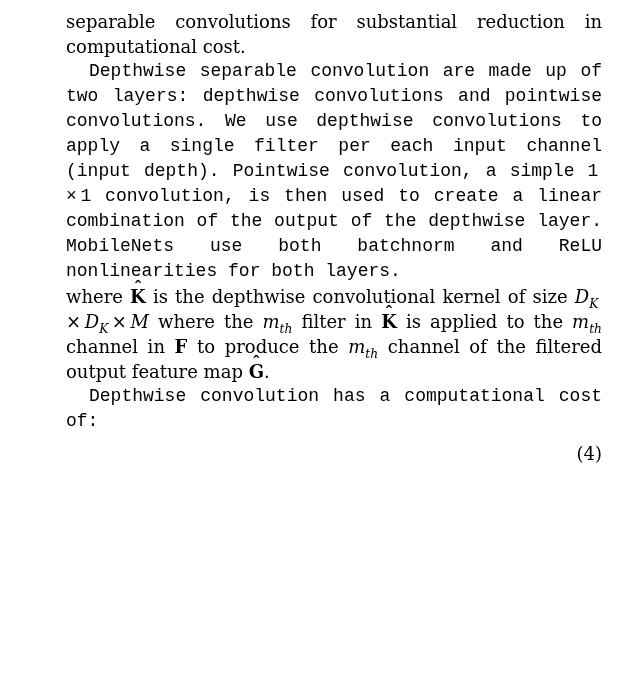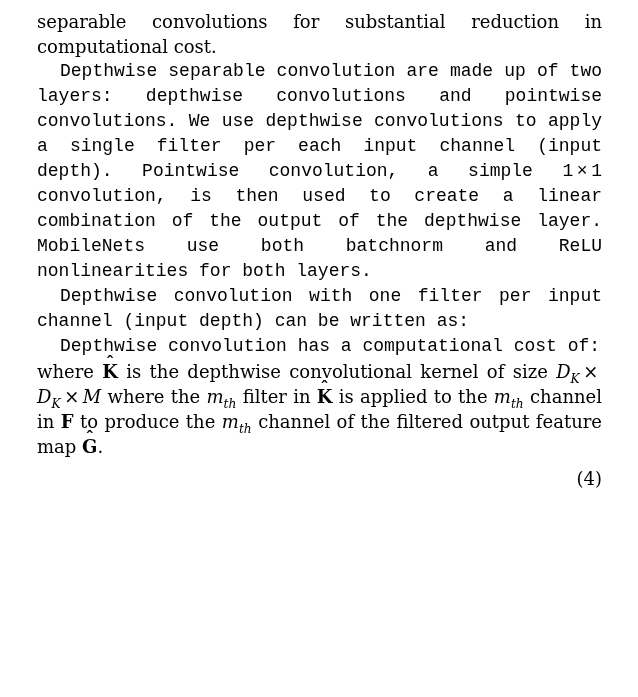--- a/index.html
+++ b/index.html
@@ -6,21 +6,21 @@
   html, body { background: #ffffff; }
   body {
     width: 638px;
     height: 697px;
     overflow: hidden;
     color: #000000;
     font-family: "DejaVu Serif", "Liberation Serif", serif;
     font-size: 18px;
     line-height: 25px;
   }
-  .page { padding: 9px 36px 0 37px; }
+  .page { padding: 9px 36px 0 37px; margin-left: 29px; }
   .para { text-align: justify; hyphens: auto; }
   .para.indent { text-indent: 23px; font-family: Liberation Mono, monospace; }
 
   
   sub { font-size: 0.68em; line-height: 0; }
   .mh { position: relative; }
   .mh::after {
     content: "ˆ";
     position: absolute;
     left: 50%;
@@ -56,24 +56,23 @@
 </style>
 </head>
 <body>
 
 <div class="page">
 
   <p class="para">separable convolutions for substantial reduction in computational cost.</p>
 
   <p class="para indent">Depthwise separable convolution are made up of two layers: depthwise convolutions and pointwise convolutions. We use depthwise convolutions to apply a single filter per each input channel (input depth). Pointwise convolution, a simple 1 × 1 convolution, is then used to create a linear combination of the output of the depthwise layer. MobileNets use both batchnorm and ReLU nonlinearities for both layers.</p>
 
-  <p class="para indent">Depthwise convolution with one filter per input channel (input depth) can be written as:</p>
 
 
+  <p class="para">where <b class="mh">K</b> is the depthwise convolutional kernel of size <i>D<sub>K</sub></i> × <i>D<sub>K</sub></i> × <i>M</i> where the <i>m<sub>th</sub></i> filter in <b class="mh">K</b> is applied to the <i>m<sub>th</sub></i> channel in <b>F</b> to produce the <i>m<sub>th</sub></i> channel of the filtered output feature map <b class="mh">G</b>.</p>
+
   <p class="para indent">Depthwise convolution has a computational cost of:</p>
-
-  <p class="para">where <b class="mh">K</b> is the depthwise convolutional kernel of size <i>D<sub>K</sub></i> × <i>D<sub>K</sub></i> × <i>M</i> where the <i>m<sub>th</sub></i> filter in <b class="mh">K</b> is applied to the <i>m<sub>th</sub></i> channel in <b>F</b> to produce the <i>m<sub>th</sub></i> channel of the filtered output feature map <b class="mh">G</b>.</p>
 
   <div class="equation">
     <span class="eq-number">(4)</span>
   </div>
 
 </div>
 
 </body></html>

